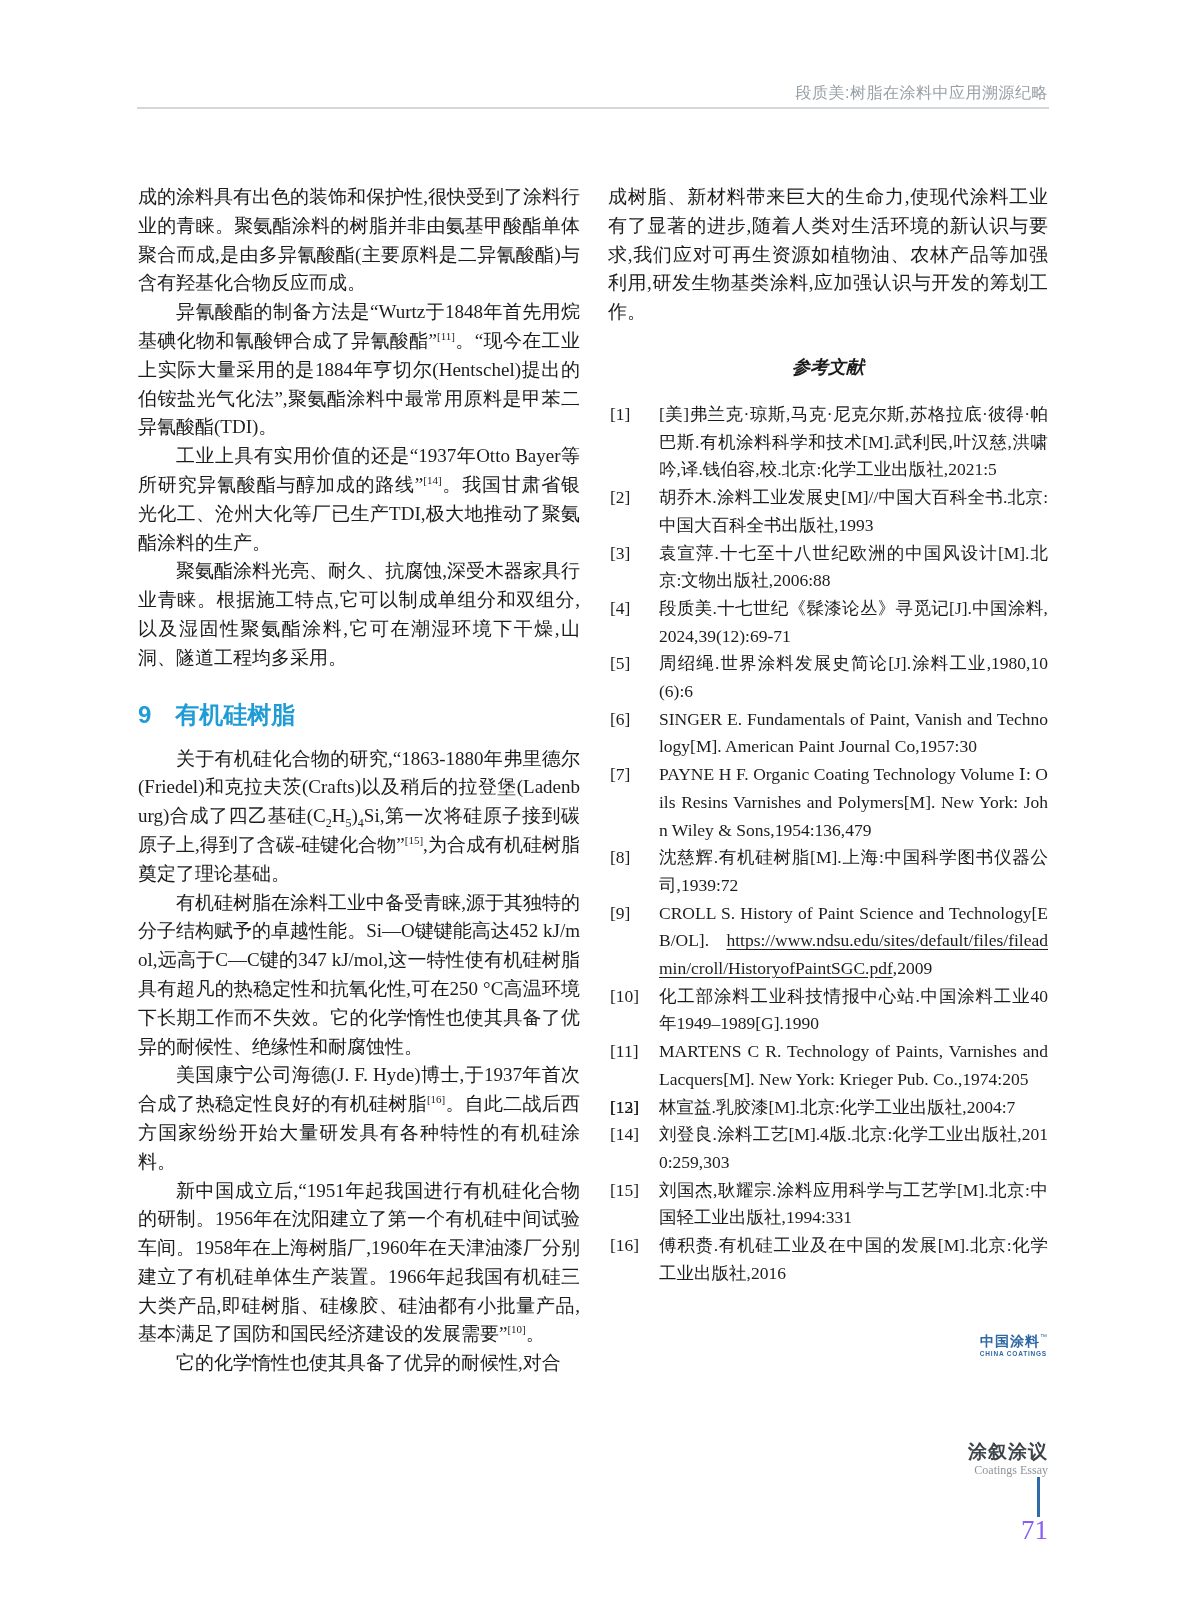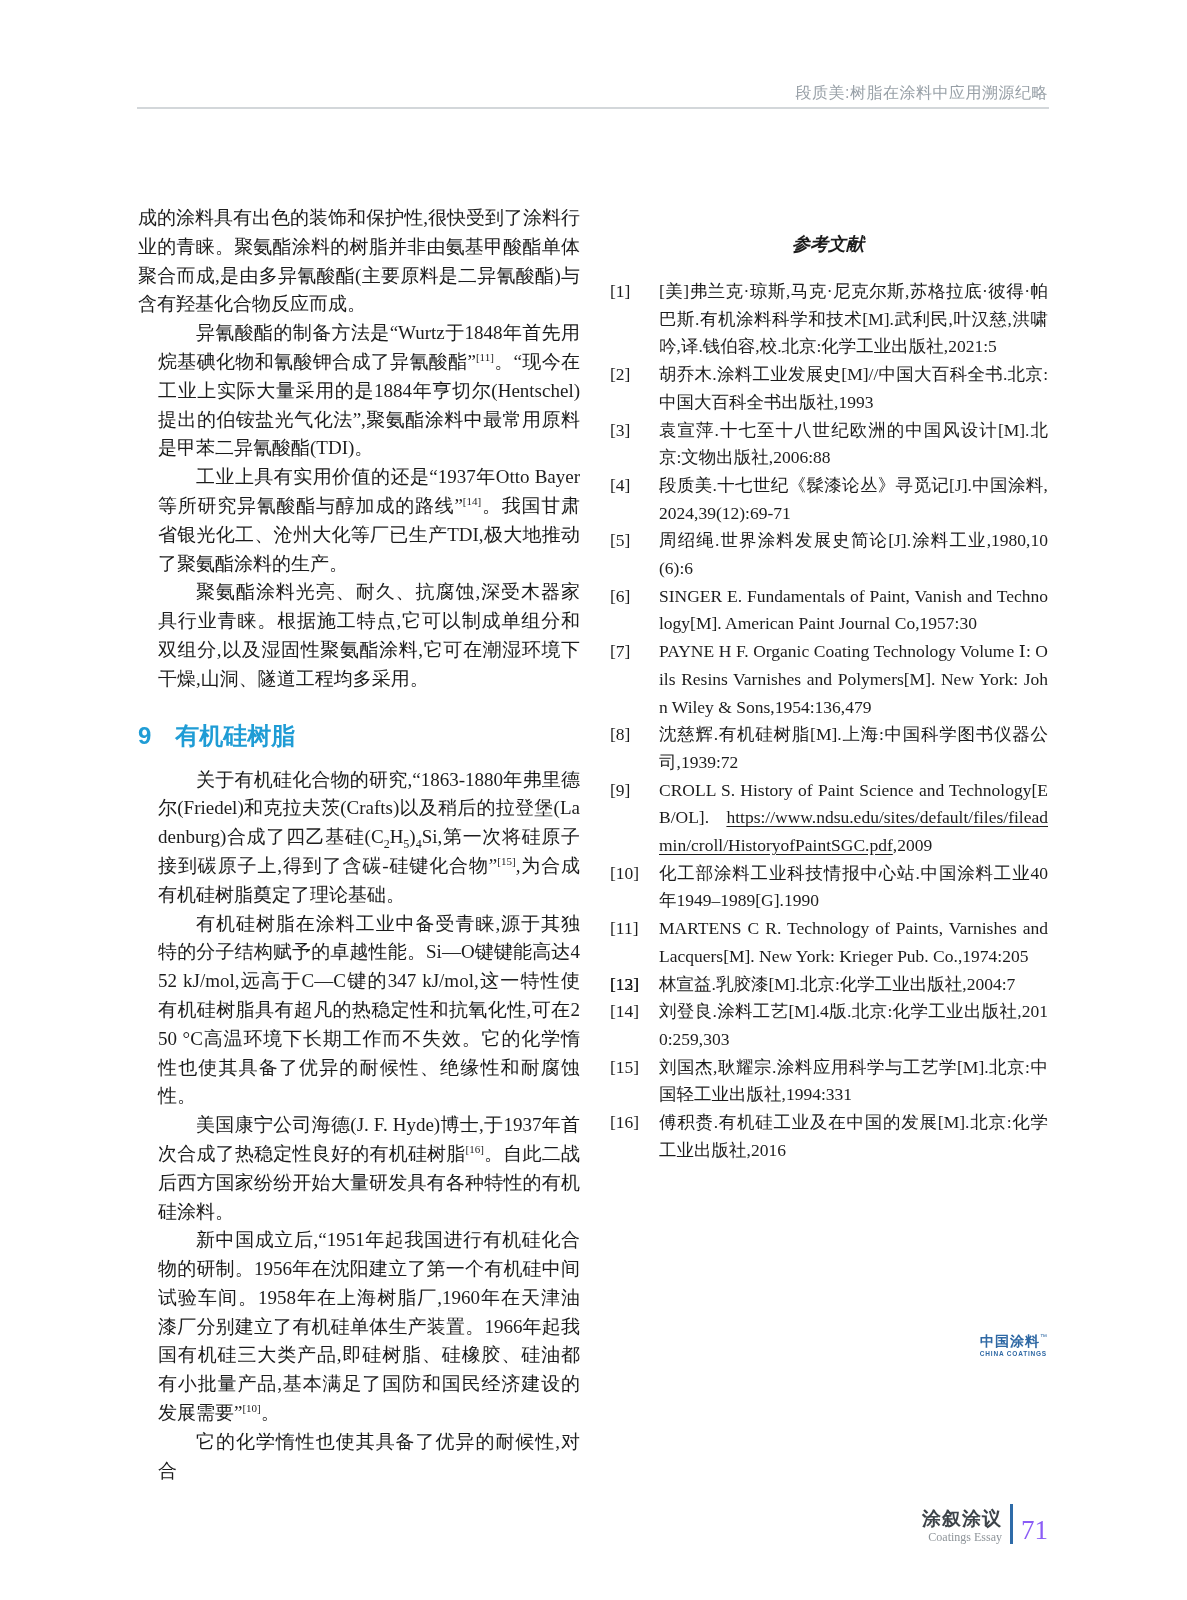--- a/index.html
+++ b/index.html
@@ -20,36 +20,36 @@
     letter-spacing: 0.5px;
   }
   .header-rule {
     position: absolute;
     left: 137px; top: 107px;
     width: 912px; height: 2px;
     background: #d3d7da;
   }
   .columns {
     position: absolute;
-    left: 138px; top: 204px;
+    left: 138px; top: 183px;
     width: 910px;
     display: flex;
     gap: 28px;
     align-items: flex-start;
   }
   .col-left { width: 442px; }
   .col-right { width: 440px; }
   .para {
     margin: 0;
     font-size: 19px;
     line-height: 28.8px;
     text-align: justify;
     word-break: break-all;
   }
-  .para.indent { text-indent: 38px; margin-left: 20px; }
+  .para.indent { text-indent: 38px; }
   .para sup, .ref sup {
     font-size: 11px;
     line-height: 0;
   }
   .para sub {
     font-size: 12px;
     line-height: 0;
   }
   .sec-heading {
     margin: 26px 0 14px 0;
@@ -105,20 +105,21 @@
     font-size: 6.5px;
     font-weight: bold;
     letter-spacing: 0.8px;
     white-space: nowrap;
   }
   .footer {
     position: absolute;
     right: 139px; bottom: 56px;
     display: flex;
     align-items: flex-end;
+    flex-direction: column;
   }
   .footer-label { text-align: right; }
   .footer-cn {
     font-family: "Liberation Sans", "DejaVu Sans", sans-serif;
     font-weight: bold;
     font-size: 19px;
     line-height: 22px;
     color: #3d4349;
     letter-spacing: 1px;
   }
@@ -159,20 +160,21 @@
           <span>9</span>
           <span>有机硅树脂</span>
         </h2>
         <p class="para indent">关于有机硅化合物的研究,“1863-1880年弗里德尔(Friedel)和克拉夫茨(Crafts)以及稍后的拉登堡(Ladenburg)合成了四乙基硅(C<sub>2</sub>H<sub>5</sub>)<sub>4</sub>Si,第一次将硅原子接到碳原子上,得到了含碳-硅键化合物”<sup>[15]</sup>,为合成有机硅树脂奠定了理论基础。</p>
         <p class="para indent">有机硅树脂在涂料工业中备受青睐,源于其独特的分子结构赋予的卓越性能。Si—O键键能高达452 kJ/mol,远高于C—C键的347 kJ/mol,这一特性使有机硅树脂具有超凡的热稳定性和抗氧化性,可在250 °C高温环境下长期工作而不失效。它的化学惰性也使其具备了优异的耐候性、绝缘性和耐腐蚀性。</p>
         <p class="para indent">美国康宁公司海德(J. F. Hyde)博士,于1937年首次合成了热稳定性良好的有机硅树脂<sup>[16]</sup>。自此二战后西方国家纷纷开始大量研发具有各种特性的有机硅涂料。</p>
         <p class="para indent">新中国成立后,“1951年起我国进行有机硅化合物的研制。1956年在沈阳建立了第一个有机硅中间试验车间。1958年在上海树脂厂,1960年在天津油漆厂分别建立了有机硅单体生产装置。1966年起我国有机硅三大类产品,即硅树脂、硅橡胶、硅油都有小批量产品,基本满足了国防和国民经济建设的发展需要”<sup>[10]</sup>。</p>
         <p class="para indent">它的化学惰性也使其具备了优异的耐候性,对合</p>
       </div>
     <div class="col col-right">
+        <p class="para">成树脂、新材料带来巨大的生命力,使现代涂料工业有了显著的进步,随着人类对生活环境的新认识与要求,我们应对可再生资源如植物油、农林产品等加强利用,研发生物基类涂料,应加强认识与开发的筹划工作。</p>
         <h3 class="ref-heading">参考文献</h3>
         <div class="ref"><span class="ref-label">[1]</span><span class="ref-text">[美]弗兰克·琼斯,马克·尼克尔斯,苏格拉底·彼得·帕巴斯.有机涂料科学和技术[M].武利民,叶汉慈,洪啸吟,译.钱伯容,校.北京:化学工业出版社,2021:5</span></div>
         <div class="ref"><span class="ref-label">[2]</span><span class="ref-text">胡乔木.涂料工业发展史[M]//中国大百科全书.北京:中国大百科全书出版社,1993</span></div>
         <div class="ref"><span class="ref-label">[3]</span><span class="ref-text">袁宣萍.十七至十八世纪欧洲的中国风设计[M].北京:文物出版社,2006:88</span></div>
         <div class="ref"><span class="ref-label">[4]</span><span class="ref-text">段质美.十七世纪《髹漆论丛》寻觅记[J].中国涂料,2024,39(12):69-71</span></div>
         <div class="ref"><span class="ref-label">[5]</span><span class="ref-text">周绍绳.世界涂料发展史简论[J].涂料工业,1980,10(6):6</span></div>
         <div class="ref"><span class="ref-label">[6]</span><span class="ref-text">SINGER E. Fundamentals of Paint, Vanish and Technology[M]. American Paint Journal Co,1957:30</span></div>
         <div class="ref"><span class="ref-label">[7]</span><span class="ref-text">PAYNE H F. Organic Coating Technology Volume Ⅰ: Oils Resins Varnishes and Polymers[M]. New York: John Wiley &amp; Sons,1954:136,479</span></div>
         <div class="ref"><span class="ref-label">[8]</span><span class="ref-text">沈慈辉.有机硅树脂[M].上海:中国科学图书仪器公司,1939:72</span></div>
         <div class="ref"><span class="ref-label">[9]</span><span class="ref-text">CROLL S. History of Paint Science and Technology[EB/OL]. <span class="url">https://www.ndsu.edu/sites/default/files/fileadmin/croll/HistoryofPaintSGC.pdf</span>,2009</span></div>

